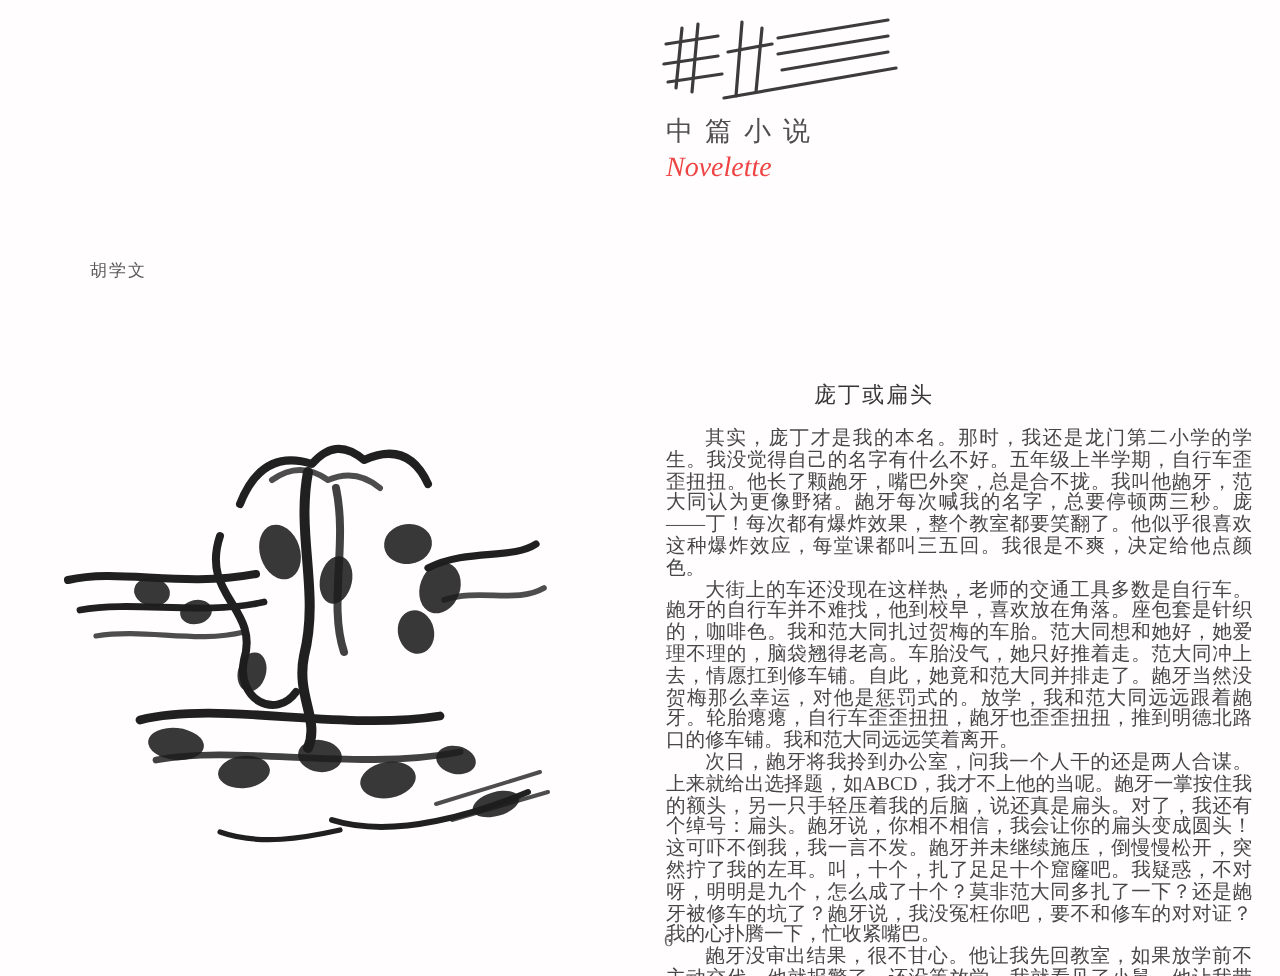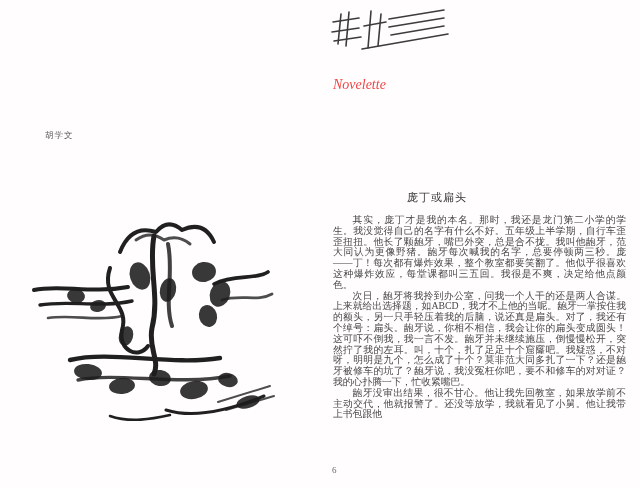--- a/index.html
+++ b/index.html
@@ -122,25 +122,27 @@
         <path d="M43,5 L40,42"></path>
         <path d="M53,8 L50,40"></path>
         <path d="M36,20 L58,16"></path>
         <path d="M61,13 L116,4"></path>
         <path d="M61,21 L116,12"></path>
         <path d="M63,29 L116,20"></path>
         <path d="M34,43 L120,28"></path>
       </g>
     </svg>
   </div>
+  <div class="category-cn">中篇小说</div>
   <div class="category-en">Novelette</div>
 
   <div class="section-title">庞丁或扁头</div>
 
   <div class="body-text">
     <p>其实，庞丁才是我的本名。那时，我还是龙门第二小学的学生。我没觉得自己的名字有什么不好。五年级上半学期，自行车歪歪扭扭。他长了颗龅牙，嘴巴外突，总是合不拢。我叫他龅牙，范大同认为更像野猪。龅牙每次喊我的名字，总要停顿两三秒。庞——丁！每次都有爆炸效果，整个教室都要笑翻了。他似乎很喜欢这种爆炸效应，每堂课都叫三五回。我很是不爽，决定给他点颜色。</p>
+    <p>大街上的车还没现在这样热，老师的交通工具多数是自行车。龅牙的自行车并不难找，他到校早，喜欢放在角落。座包套是针织的，咖啡色。我和范大同扎过贺梅的车胎。范大同想和她好，她爱理不理的，脑袋翘得老高。车胎没气，她只好推着走。范大同冲上去，情愿扛到修车铺。自此，她竟和范大同并排走了。龅牙当然没贺梅那么幸运，对他是惩罚式的。放学，我和范大同远远跟着龅牙。轮胎瘪瘪，自行车歪歪扭扭，龅牙也歪歪扭扭，推到明德北路口的修车铺。我和范大同远远笑着离开。</p>
     <p>次日，龅牙将我拎到办公室，问我一个人干的还是两人合谋。上来就给出选择题，如ABCD，我才不上他的当呢。龅牙一掌按住我的额头，另一只手轻压着我的后脑，说还真是扁头。对了，我还有个绰号：扁头。龅牙说，你相不相信，我会让你的扁头变成圆头！这可吓不倒我，我一言不发。龅牙并未继续施压，倒慢慢松开，突然拧了我的左耳。叫，十个，扎了足足十个窟窿吧。我疑惑，不对呀，明明是九个，怎么成了十个？莫非范大同多扎了一下？还是龅牙被修车的坑了？龅牙说，我没冤枉你吧，要不和修车的对对证？我的心扑腾一下，忙收紧嘴巴。</p>
     <p>龅牙没审出结果，很不甘心。他让我先回教室，如果放学前不主动交代，他就报警了。还没等放学，我就看见了小舅。他让我带上书包跟他</p>
   </div>
 
   <div class="page-number">6</div>
 
 </div>
 
 </body></html>

